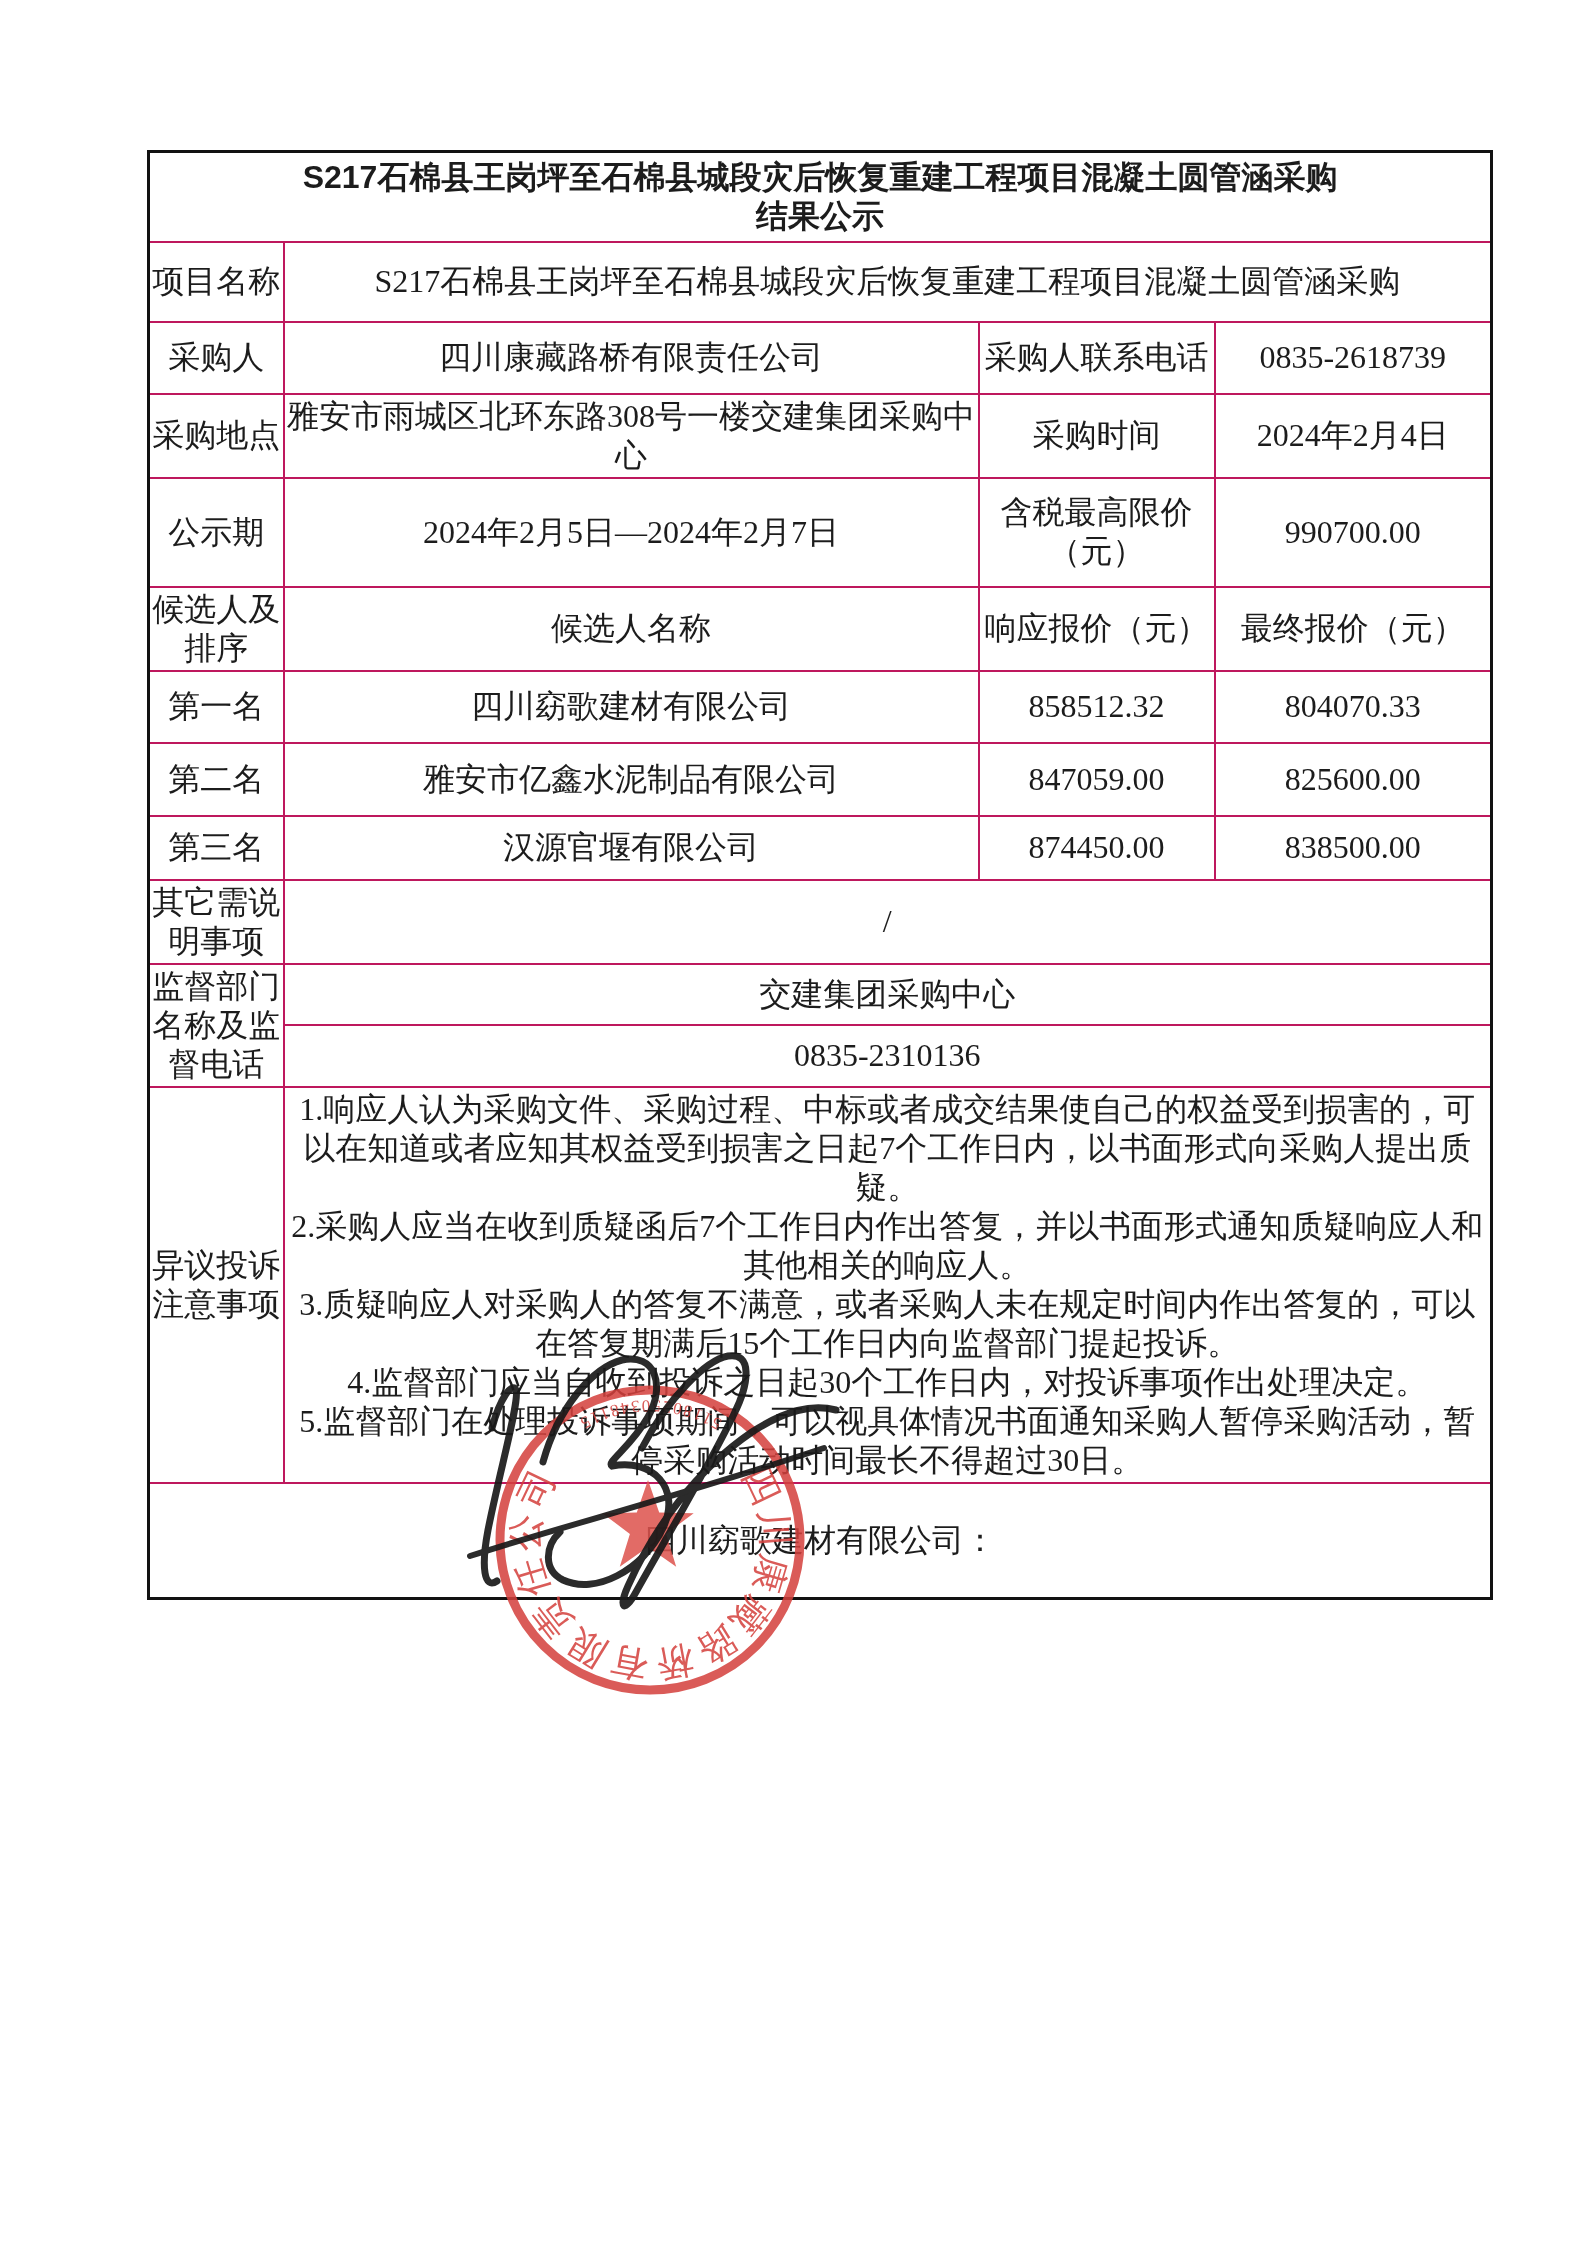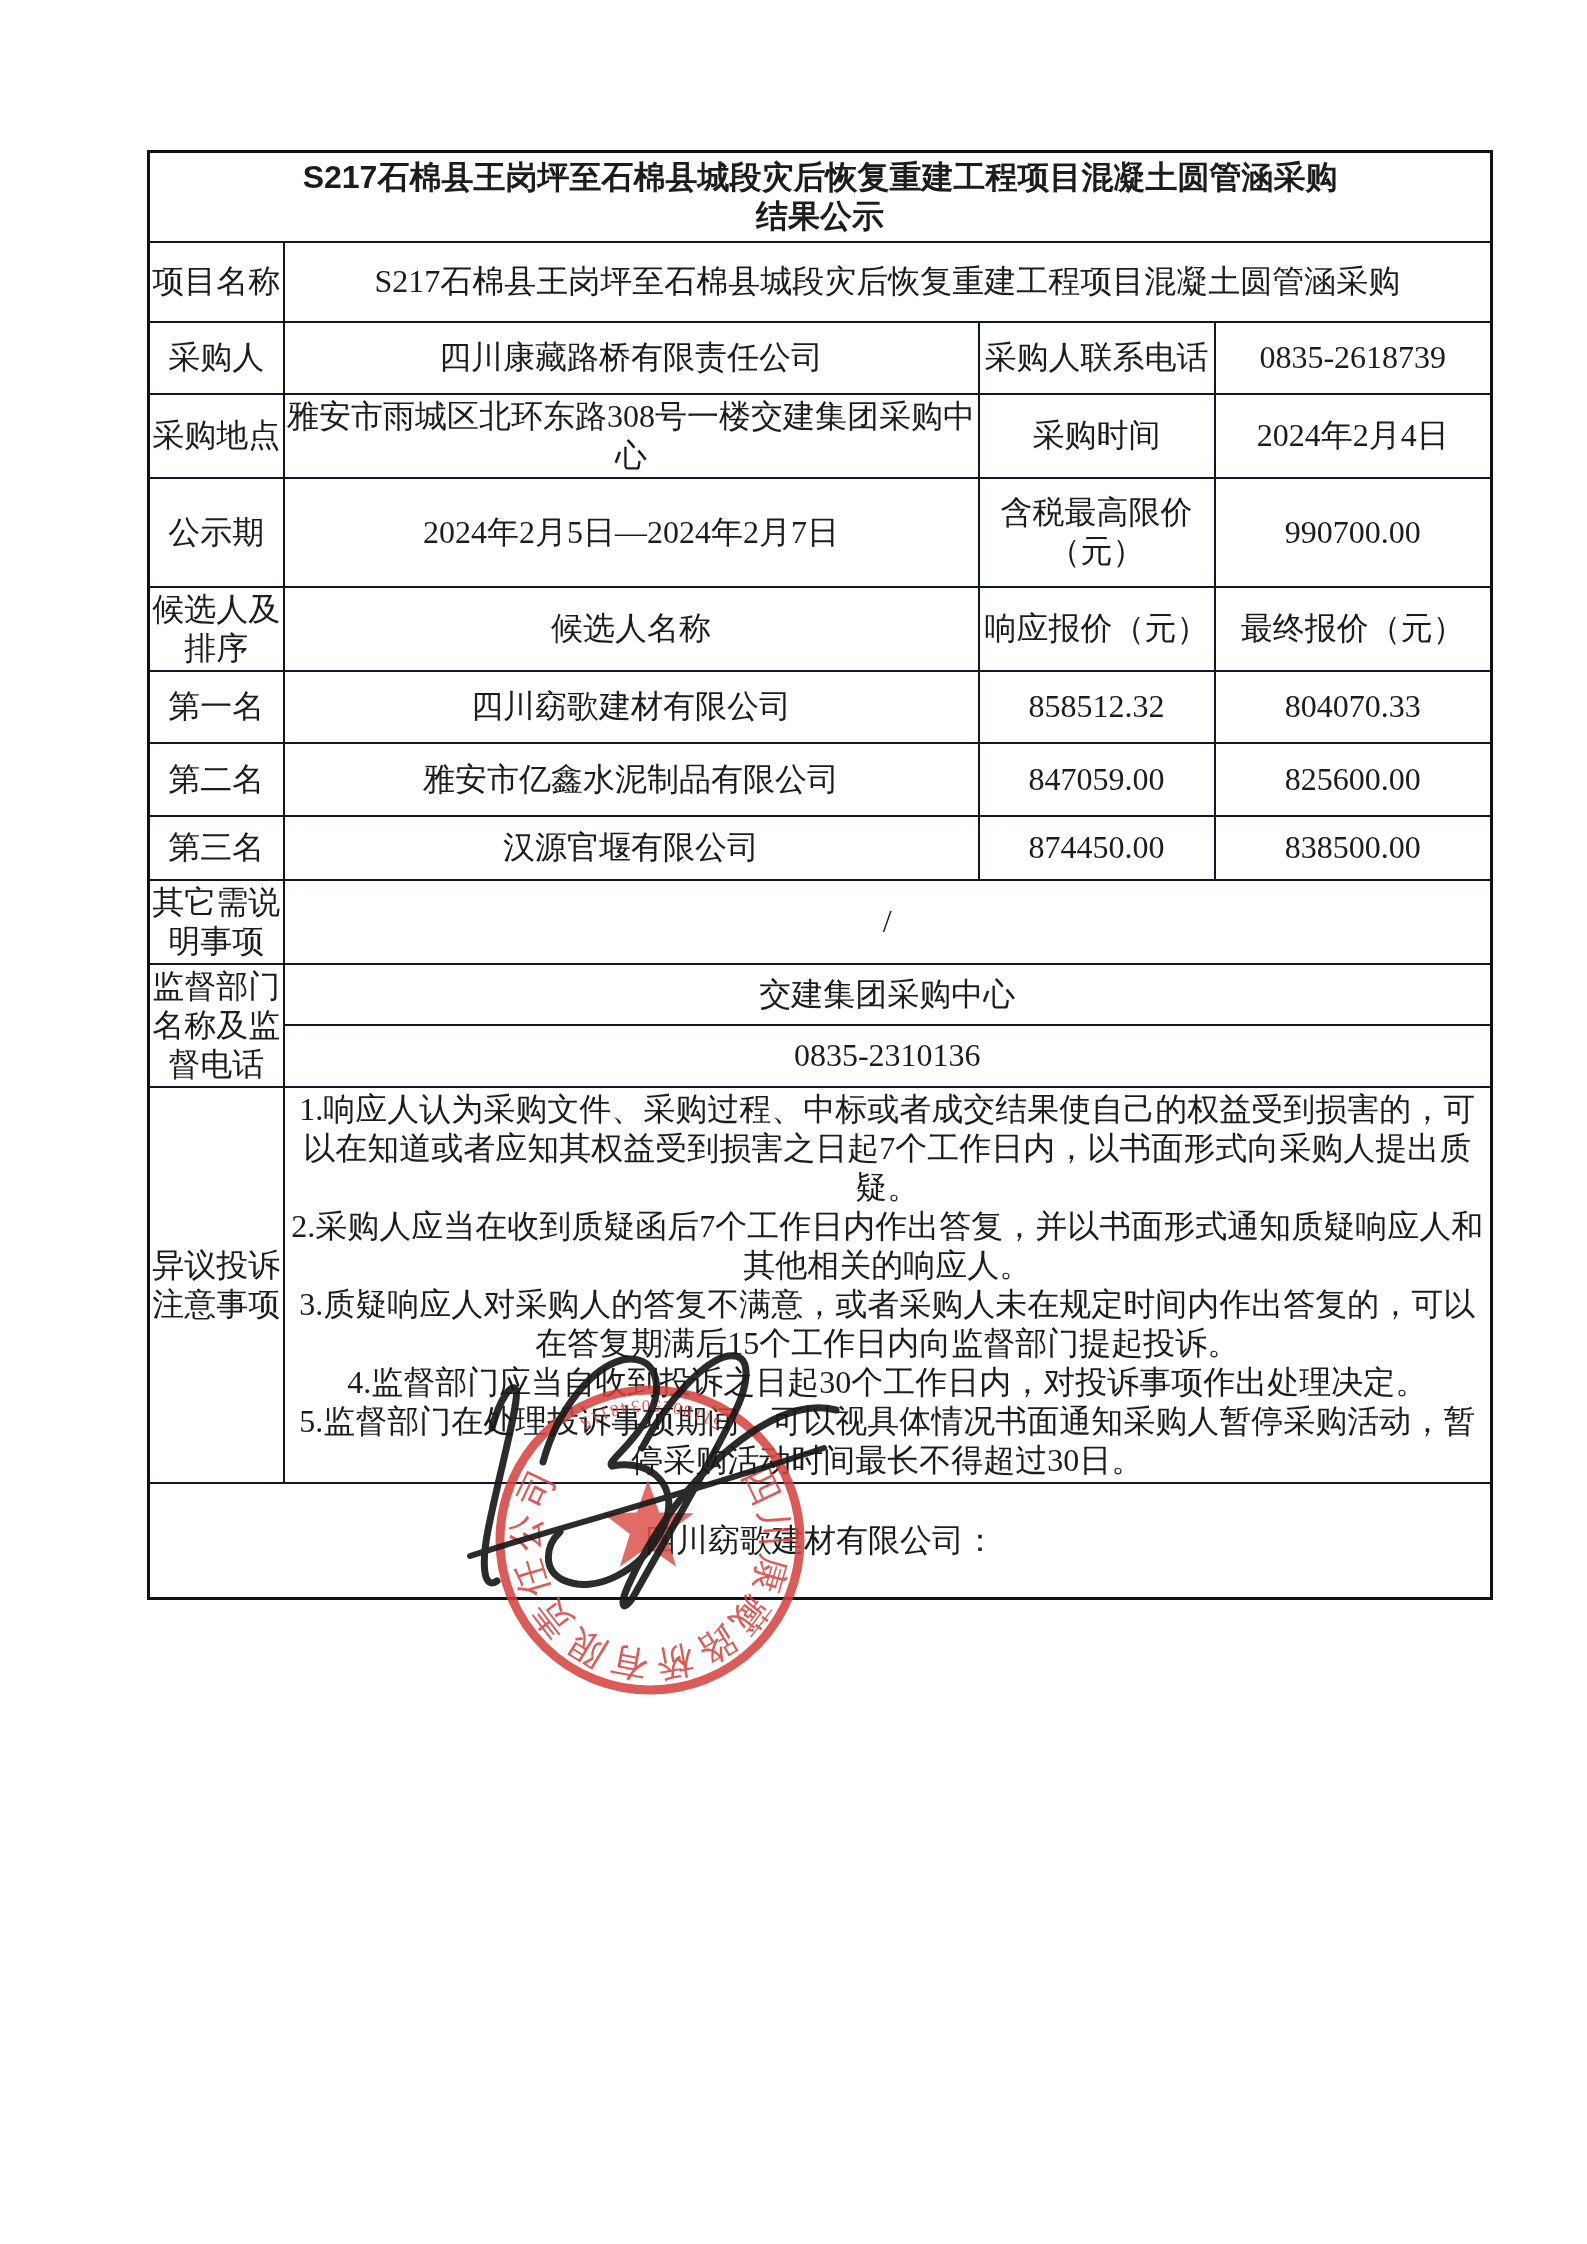--- a/index.html
+++ b/index.html
@@ -11,21 +11,21 @@
     color:#1c1c1c;
     overflow:hidden;
   }
   table.doc{
     position:absolute;left:147px;top:150px;
     width:1343px;
     border-collapse:collapse;
     table-layout:fixed;
   }
   table.doc td{
-    border:2px solid #0f172a;
+    border:2px solid #be185d;
     vertical-align:middle;
     text-align:center;
     font-size:32px;
     line-height:1.22;
     padding:2px;
     overflow:hidden;
     word-break:break-all;
   }
   table.doc{border:3px solid #111;}
   

